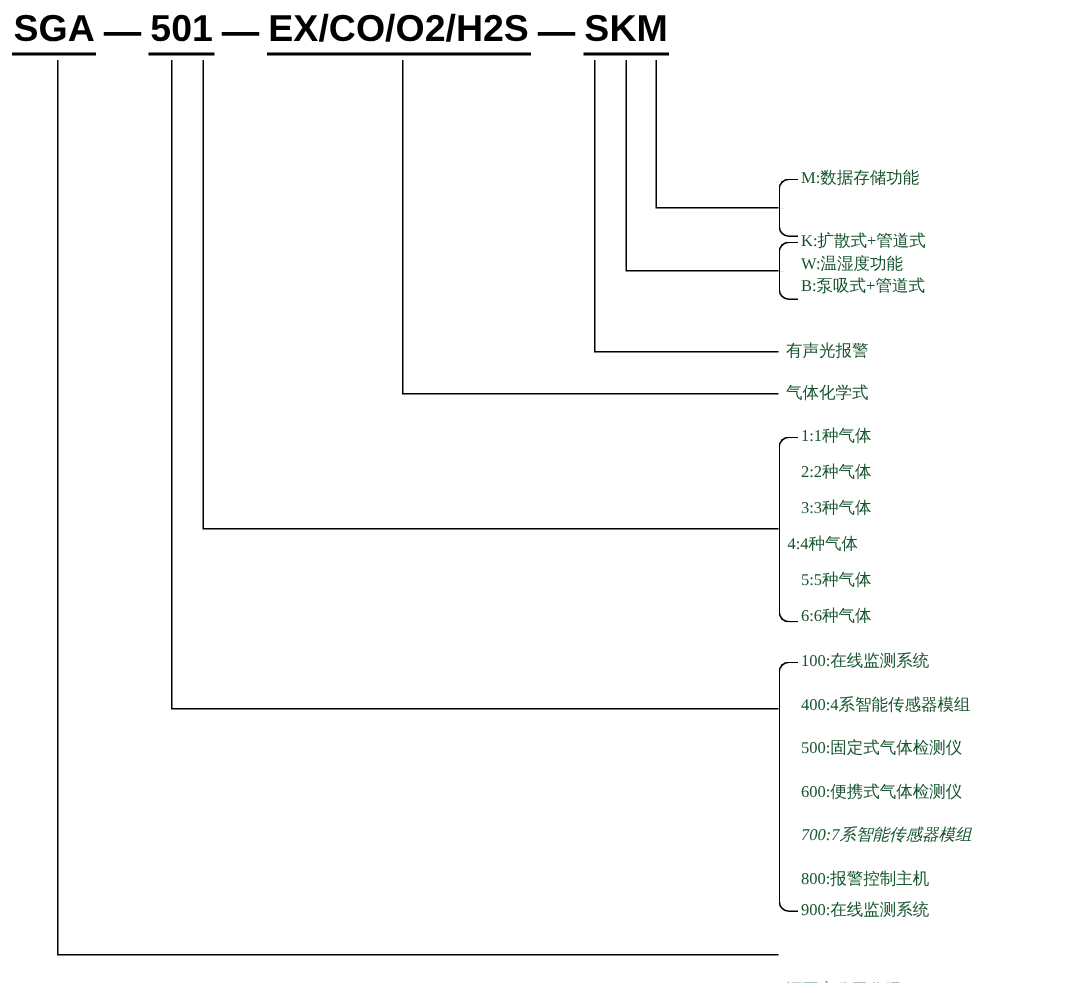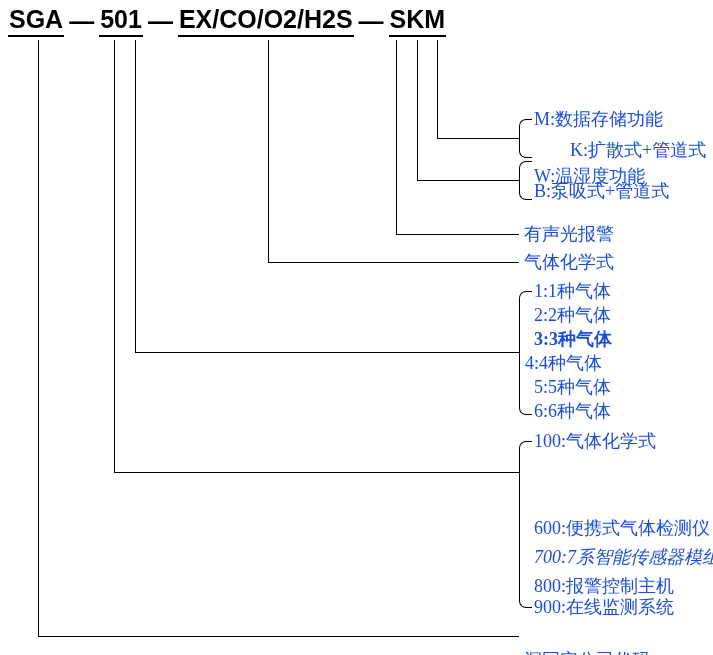--- a/index.html
+++ b/index.html
@@ -41,24 +41,24 @@
   .h{position:absolute;height:0;border-top:1px solid #000;}
 
   
   .elbow{position:absolute;border-left:1px solid #000;border-bottom:1px solid #000;border-bottom-left-radius:7px;}
   .elbow-top{position:absolute;border-left:1px solid #000;border-top:1px solid #000;border-top-left-radius:7px;}
 
   
   .lbl{
     position:absolute;
     font-family:"Liberation Serif", serif;
-    font-size:18px;
+    font-size:11px;
     line-height:16px;
     white-space:nowrap;
-    color:#1d4ed8;
+    color:#14532d;
   }
 </style>
 </head>
 <body>
 
 <div id="root">
 
   <div class="code-row">
     <span class="code-seg">SGA</span>
     <span class="code-dash">—</span>
@@ -92,41 +92,43 @@
 
   <div class="elbow-top" style="left:519px; top:119px; width:12px; height:19px;"></div>
   <div class="elbow" style="left:519px; top:138px; width:12px; height:19px;"></div>
 
   <div class="lbl" style="left:534px; top:111px;">M:数据存储功能</div>
   <div class="lbl" style="left:534px; top:141px;margin-top:27px;">W:温湿度功能</div>
 
   <div class="elbow-top" style="left:519px; top:161px; width:12px; height:19px;"></div>
   <div class="elbow" style="left:519px; top:180px; width:12px; height:19px;"></div>
 
-  <div class="lbl" style="left:534px; top:142px;margin-left:36px;">K:扩散式+管道式</div>
+  <div class="lbl" style="left:534px; top:153px;">K:扩散式+管道式</div>
   <div class="lbl" style="left:534px; top:183px;">B:泵吸式+管道式</div>
 
   <div class="lbl" style="left:524px; top:226px;">有声光报警</div>
 
   <div class="lbl" style="left:524px; top:254px;">气体化学式</div>
 
   <div class="elbow-top" style="left:519px; top:291px; width:12px; height:62px;"></div>
   <div class="elbow" style="left:519px; top:352px; width:12px; height:62px;"></div>
 
   <div class="lbl" style="left:534px; top:283px;">1:1种气体</div>
   <div class="lbl" style="left:534px; top:307px;">2:2种气体</div>
-  <div class="lbl" style="left:534px; top:331px;font-weight:bold;">3:3种气体</div>
+  <div class="lbl" style="left:534px; top:331px;">3:3种气体</div>
   <div class="lbl" style="left:525px; top:355px;">4:4种气体</div>
   <div class="lbl" style="left:534px; top:379px;">5:5种气体</div>
   <div class="lbl" style="left:534px; top:403px;">6:6种气体</div>
 
   <div class="elbow-top" style="left:519px; top:441px; width:12px; height:32px;"></div>
   <div class="elbow" style="left:519px; top:472px; width:12px; height:135px;"></div>
 
-  <div class="lbl" style="left:534px; top:433px;">100:气体化学式</div>
+  <div class="lbl" style="left:534px; top:433px;">100:在线监测系统</div>
+  <div class="lbl" style="left:534px; top:462px;">400:4系智能传感器模组</div>
+  <div class="lbl" style="left:534px; top:491px;">500:固定式气体检测仪</div>
   <div class="lbl" style="left:534px; top:520px;">600:便携式气体检测仪</div>
   <div class="lbl" style="left:534px; top:549px;font-style:italic;">700:7系智能传感器模组</div>
   <div class="lbl" style="left:534px; top:578px;">800:报警控制主机</div>
   <div class="lbl" style="left:534px; top:599px;">900:在线监测系统</div>
 
   <div class="lbl" style="left:524px; top:628px;margin-top:24px;">深国安公司代码</div>
 
 </div>
 
 </body></html>

